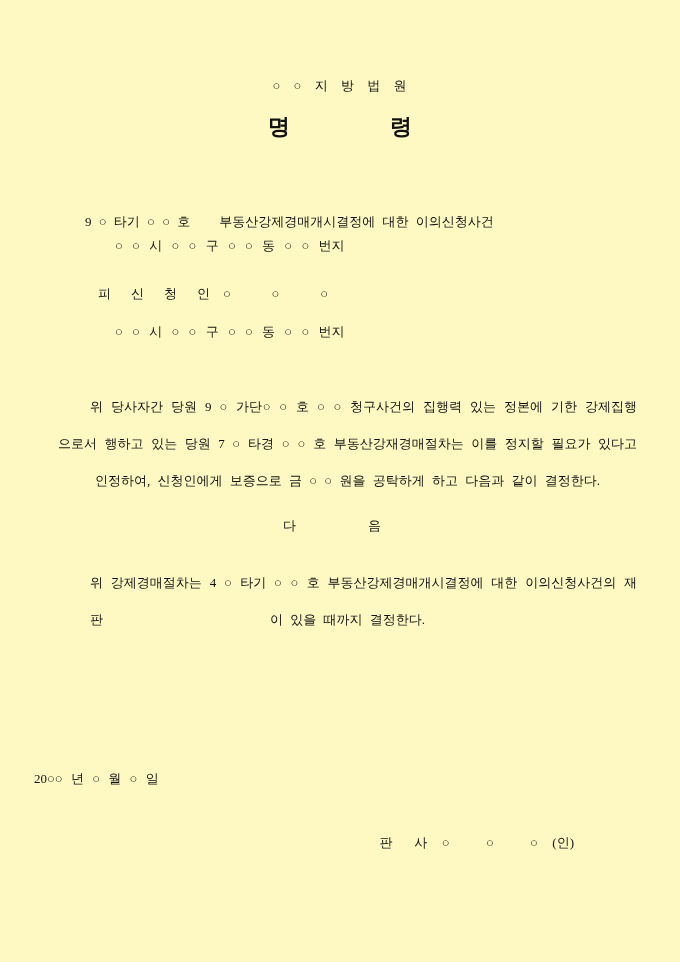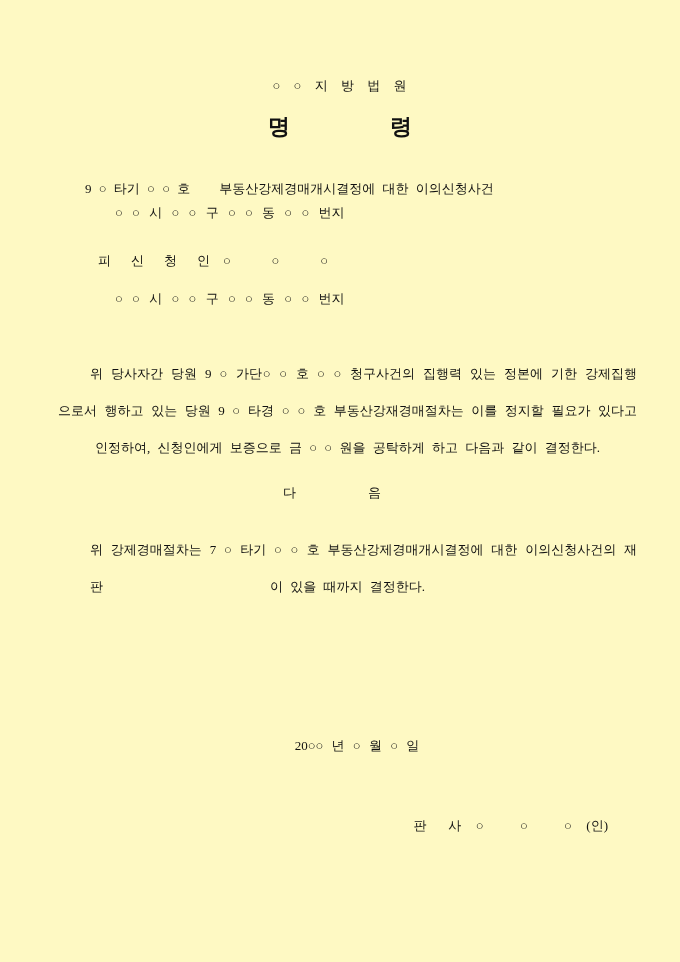--- a/index.html
+++ b/index.html
@@ -24,21 +24,21 @@
   }
   .title-row {
     margin-top: 20px;
     display: flex;
     justify-content: center;
     gap: 100px;
     font-size: 22px;
     font-weight: bold;
   }
   .case-line {
-    margin: 41px 0 0 85px;
+    margin: 74px 0 0 85px;
     white-space: pre;
     word-spacing: 4px;
   }
   .party-row { margin-left: 85px; white-space: pre; }
   .party-row.first { margin-top: 29px; }
   .party-row.second { margin-top: 17px; }
   .party-label {
     display: inline-block;
     width: 112px;
     text-align: justify;
@@ -75,30 +75,29 @@
   .pline.indented { padding-left: 32px; }
   .daum-row {
     margin-top: 19px;
     display: flex;
     justify-content: center;
     gap: 72px;
     padding-right: 16px;
   }
   .date-line {
     margin-top: 133px;
-    text-align: center;
     padding-left: 18px;
     white-space: pre;
     word-spacing: 5px;
     margin-left: 16px;
   }
   .judge-line {
-    margin-top: 64px;
+    margin-top: 48px;
     text-align: right;
-    padding-right: 72px;
+    padding-right: 106px;
     white-space: pre;
     word-spacing: 4px;
   }
 </style>
 </head>
 <body>
 
 <div class="page">
 
   <div class="court-name">○ ○ 지 방 법 원</div>
@@ -112,31 +111,31 @@
 
   <div class="party-address">○ ○ 시 ○ ○ 구 ○ ○ 동 ○ ○ 번지</div>
 
   <div class="party-row second">
     <span class="party-label">피 신 청 인</span><span class="party-name">○ ○ ○</span>
   </div>
   <div class="party-address second">○ ○ 시 ○ ○ 구 ○ ○ 동 ○ ○ 번지</div>
 
   <div class="paragraph">
     <div class="pline justified indented">위 당사자간 당원 9 ○ 가단○ ○ 호 ○ ○ 청구사건의 집행력 있는 정본에 기한 강제집행</div>
-    <div class="pline justified">으로서 행하고 있는 당원 9 ○ 타경 ○ ○ 호 부동산강재경매절차는 이를 정지할 필요가 있다고</div>
+    <div class="pline justified">으로서 행하고 있는 당원 7 ○ 타경 ○ ○ 호 부동산강재경매절차는 이를 정지할 필요가 있다고</div>
     <div class="pline">인정하여, 신청인에게 보증으로 금 ○ ○ 원을 공탁하게 하고 다음과 같이 결정한다.</div>
   </div>
 
   <div class="daum-row">
     <span>다</span>
     <span>음</span>
   </div>
 
   <div class="paragraph second">
-    <div class="pline justified indented">위 강제경매절차는 7 ○ 타기 ○ ○ 호 부동산강제경매개시결정에 대한 이의신청사건의 재판</div>
+    <div class="pline justified indented">위 강제경매절차는 4 ○ 타기 ○ ○ 호 부동산강제경매개시결정에 대한 이의신청사건의 재판</div>
     <div class="pline">이 있을 때까지 결정한다.</div>
   </div>
 
   <div class="date-line">20○○ 년 ○ 월 ○ 일</div>
 
   <div class="judge-line">판   사  ○     ○     ○  (인)</div>
 
 </div>
 
 </body></html>

